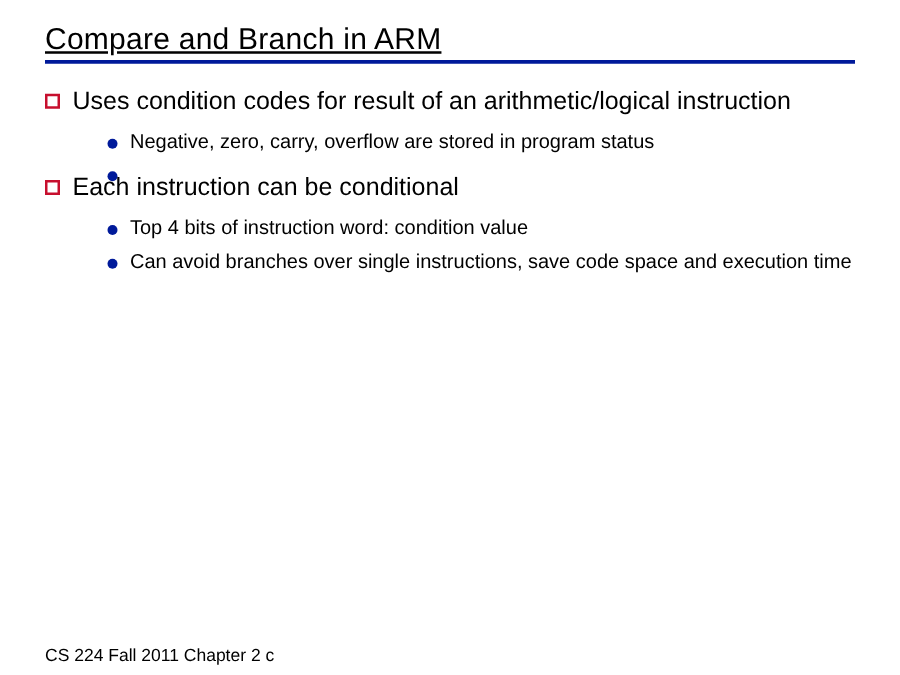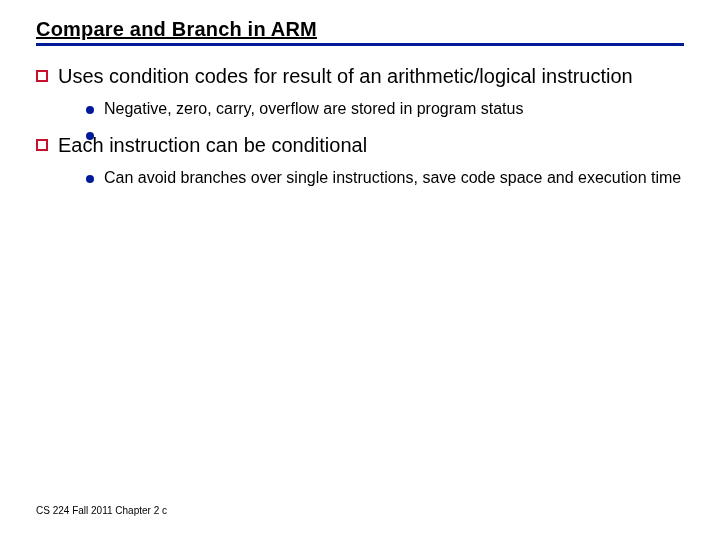--- a/index.html
+++ b/index.html
@@ -1,26 +1,26 @@
 <!DOCTYPE html>
 <html><head>
 <meta charset="utf-8">
 <style>
   * { margin: 0; padding: 0; box-sizing: border-box; }
   html, body { width: 720px; height: 540px; background: #fff; font-family: Arial, Helvetica, sans-serif; color: #000; }
   .slide { width: 720px; height: 540px; padding: 18px 36px 20px 36px; position: relative; }
   .title-wrap { border-bottom: 3px solid #001a9a; padding-bottom: 2px; margin-bottom: 18px; }
-  .title { font-size: 20px; font-weight: bold; text-decoration: underline; letter-spacing: 0.2px; }
+  .title { font-size: 24px; font-weight: normal; text-decoration: underline; letter-spacing: 0.2px; }
   .top-list { list-style: none; }
   .top-list > li { position: relative; padding-left: 22px; font-size: 20px; line-height: 1.25; margin-bottom: 6px; }
   .top-list > li > .sq { position: absolute; left: 0; top: 6px; width: 12px; height: 12px; border: 2px solid #c70f2e; background: transparent; }
   .sub-list { list-style: none; margin: 10px 0 14px 28px; }
   .sub-list > li { position: relative; padding-left: 18px; font-size: 16px; line-height: 1.28; margin-bottom: 6px; }
   .sub-list > li > .dot { position: absolute; left: 0; top: 7px; width: 8px; height: 8px; border-radius: 50%; background: #001a9a; }
-  .footer { position: absolute; left: 36px; bottom: 24px; font-size: 10px; color: #000; }
+  .footer { position: absolute; left: 36px; bottom: 8px; font-size: 14px; color: #000; }
 </style>
 </head>
 <body>
 
 <div class="slide">
   <div class="title-wrap">
     <h1 class="title">Compare and Branch in ARM</h1>
   </div>
 
   <ul class="top-list">
@@ -37,20 +37,24 @@
         </li>
       </ul>
     </li>
 
     <li>
       <span class="sq"></span>
       <span>Each instruction can be conditional</span>
       <ul class="sub-list">
         <li>
           <span class="dot"></span>
+          <span>Top 4 bits of instruction word: condition value</span>
+        </li>
+        <li>
+          <span class="dot"></span>
           <span>Can avoid branches over single instructions, save code space and execution time</span>
         </li>
       </ul>
     </li>
   </ul>
 
   <div class="footer">CS 224 Fall 2011 Chapter 2 c</div>
 </div>
 
 </body></html>

